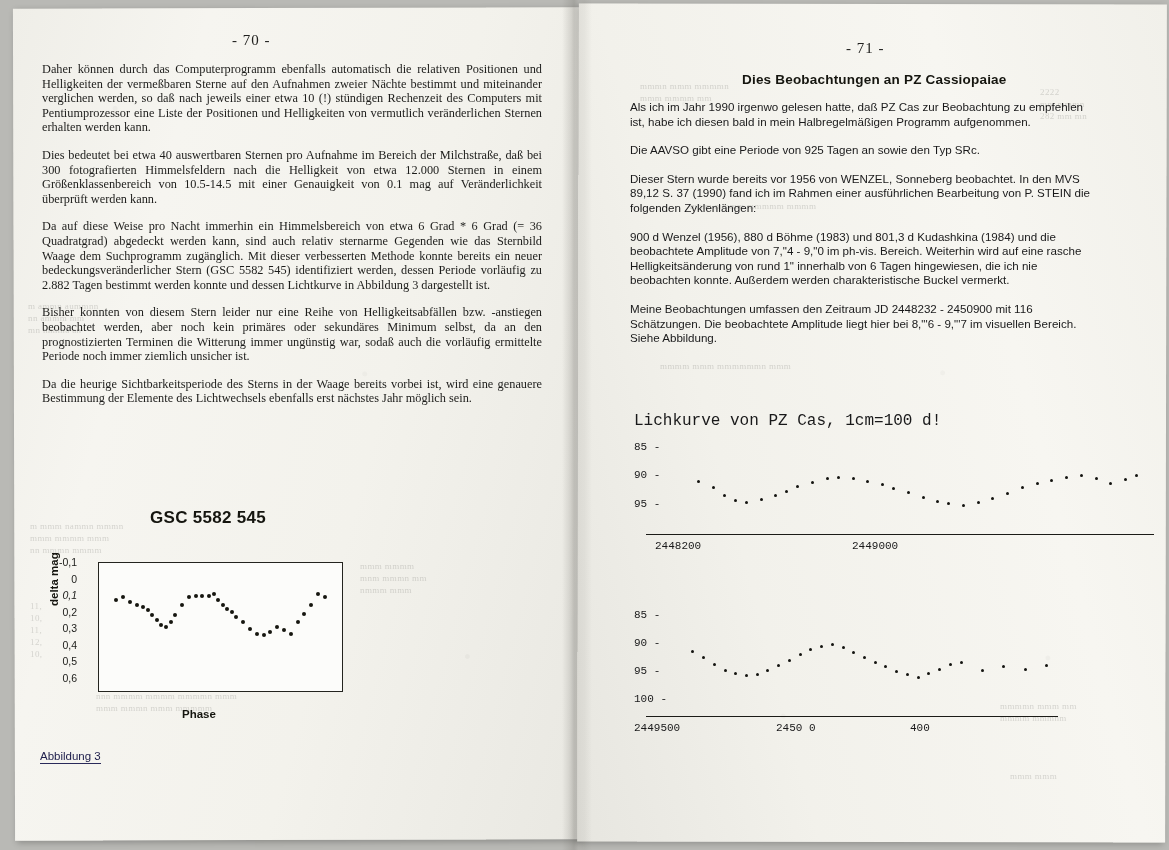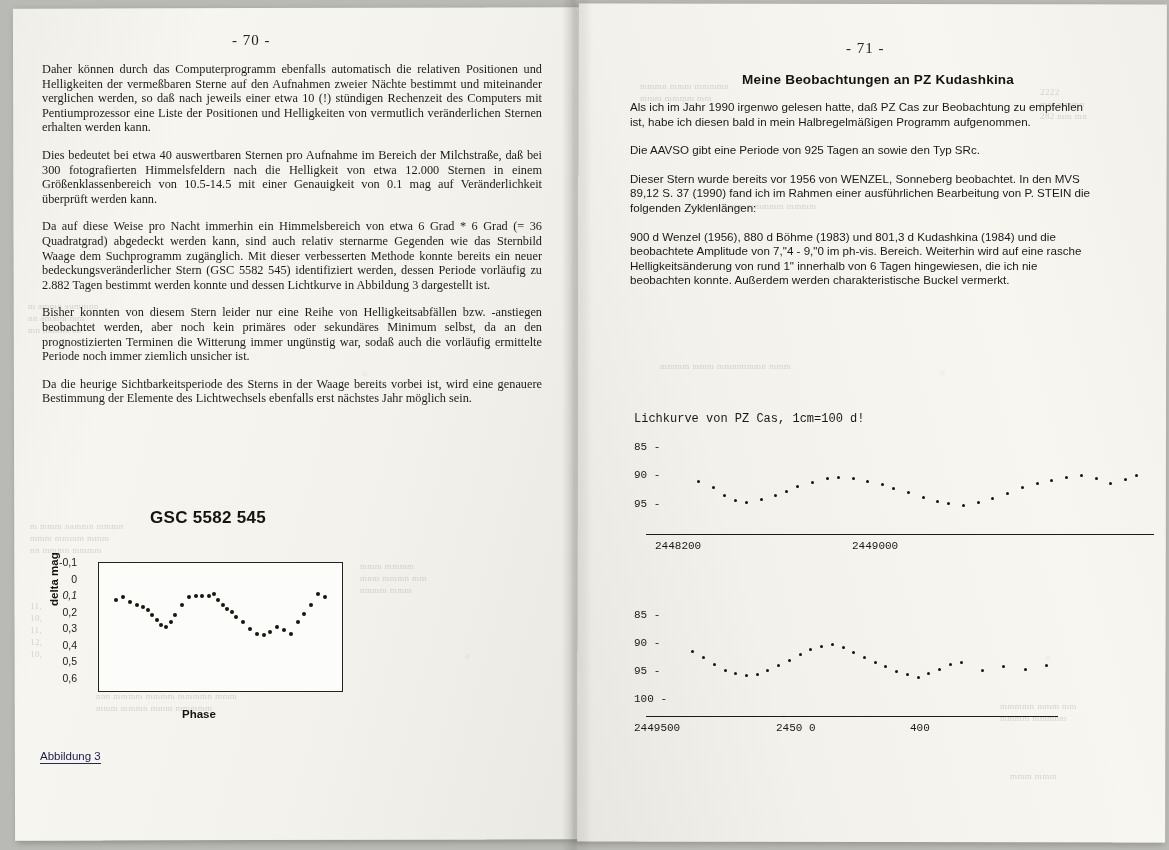--- a/index.html
+++ b/index.html
@@ -93,21 +93,21 @@
     font-size:13.5px;font-weight:bold;color:#15150f;letter-spacing:.2px;
   }
   #right-col{
     position:absolute;left:630px;top:100px;width:465px;
     font-family:"Liberation Sans",sans-serif;
     font-size:11.6px;line-height:14.6px;color:#19191a;
   }
   #right-col p{margin:0 0 14px 0;}
   #lc-caption{
     position:absolute;left:634px;top:412px;
-    font-family:"Liberation Mono",monospace;font-size:12px;color:#19191a;
+    font-family:"Liberation Mono",monospace;font-size:16px;color:#19191a;
   }
   .lc-panel{position:absolute;}
   .lc-axis{position:absolute;background:#1b1b17;}
   .lc-ylab{
     position:absolute;font-family:"Liberation Mono",monospace;font-size:11px;color:#19191a;
   }
   .lc-xlab{
     position:absolute;font-family:"Liberation Mono",monospace;font-size:11px;color:#19191a;
   }
   .dot{position:absolute;width:3px;height:3px;background:#141410;border-radius:50%;}
@@ -226,27 +226,28 @@
     mmmm mmm mmmmmmn mmm
   </div>
   <div class="ghost" style="left:1000px;top:700px;width:140px;">
     mmmmn mmm mm<br>mmmm mmmnm
   </div>
   <div class="ghost" style="left:1010px;top:770px;width:120px;">
     mmm mmm
   </div>
 
   <div id="page-num-right">- 71 -</div>
-  <div id="right-title">Meine Beobachtungen an PZ Kudashkina</div>
+  <div id="right-title">Dies Beobachtungen an PZ Cassiopaiae</div>
 
   <div id="right-col">
     <p>Als ich im Jahr 1990 irgenwo gelesen hatte, daß PZ Cas zur Beobachtung zu empfehlen ist,  habe ich  diesen bald  in mein Halbregelmäßigen Programm aufgenommen.</p>
     <p>Die AAVSO gibt eine Periode von 925 Tagen an sowie den Typ  SRc.</p>
     <p>Dieser Stern wurde bereits vor 1956 von WENZEL, Sonneberg beobachtet. In den MVS 89,12 S. 37 (1990) fand ich im Rahmen einer ausführlichen Bearbeitung von P. STEIN die folgenden Zyklenlängen:</p>
     <p>900 d  Wenzel (1956),   880 d Böhme (1983) und 801,3 d Kudashkina (1984) und die beobachtete Amplitude von 7,"4 - 9,"0 im ph-vis. Bereich. Weiterhin wird auf eine rasche Helligkeitsänderung von rund 1" innerhalb von 6 Tagen hingewiesen, die ich nie beobachten konnte. Außerdem werden  charakteristische Buckel vermerkt.</p>
+    <p>Meine Beobachtungen umfassen  den Zeitraum  JD 2448232 - 2450900 mit 116 Schätzungen. Die beobachtete Amplitude liegt hier bei  8,"'6 -  9,"'7 im visuellen Bereich. Siehe Abbildung.</p>
   </div>
 
   <div id="lc-caption">Lichkurve von PZ Cas, 1cm=100 d!</div>
 
   <div class="lc-panel" id="lc-upper" style="left:634px;top:430px;width:520px;height:118px;">
     <div class="lc-axis" id="lc-upper-axis" style="left:12px;top:104px;width:508px;height:1.4px;"></div>
     <div id="lc-upper-yticks">
         <div class="lc-ylab" style="left: 0px; top: 10.6923px;">85 -</div>
         <div class="lc-ylab" style="left: 0px; top: 39.1538px;">90 -</div>
         <div class="lc-ylab" style="left: 0px; top: 67.6154px;">95 -</div>

